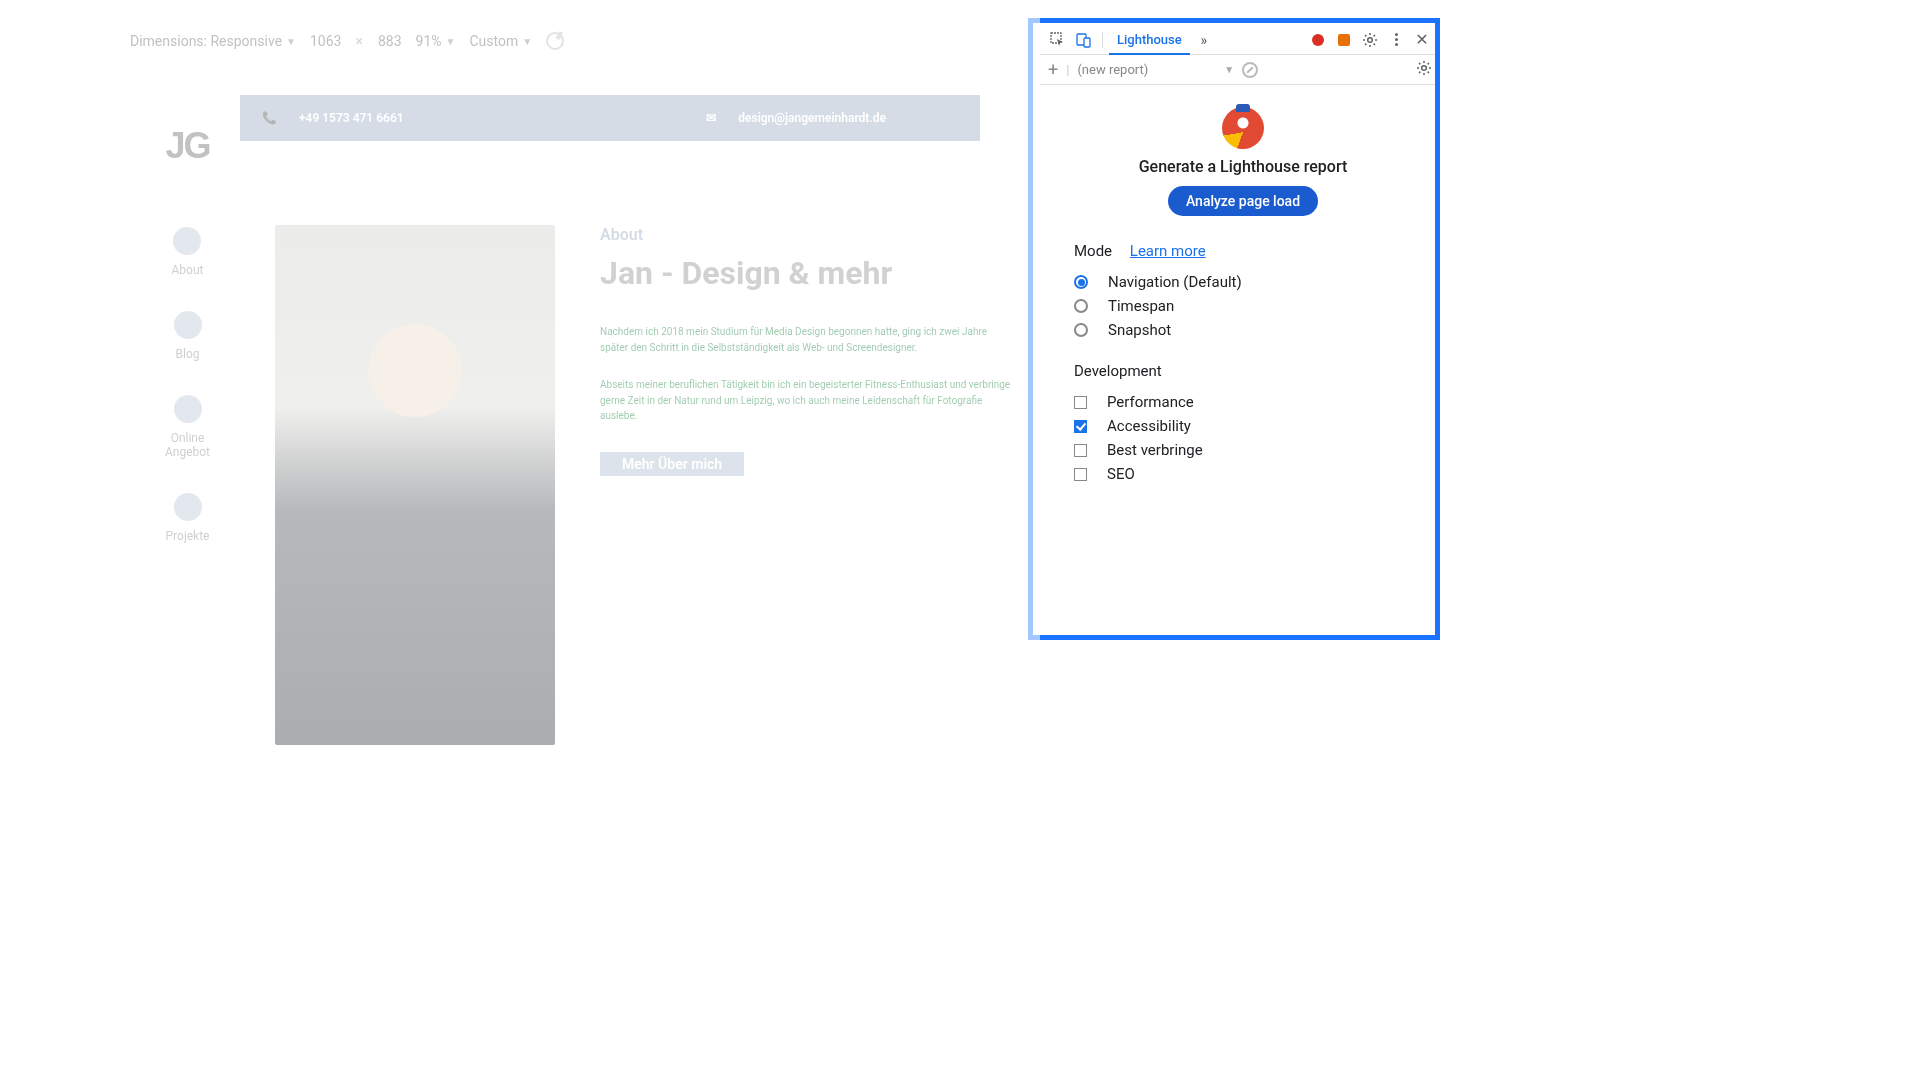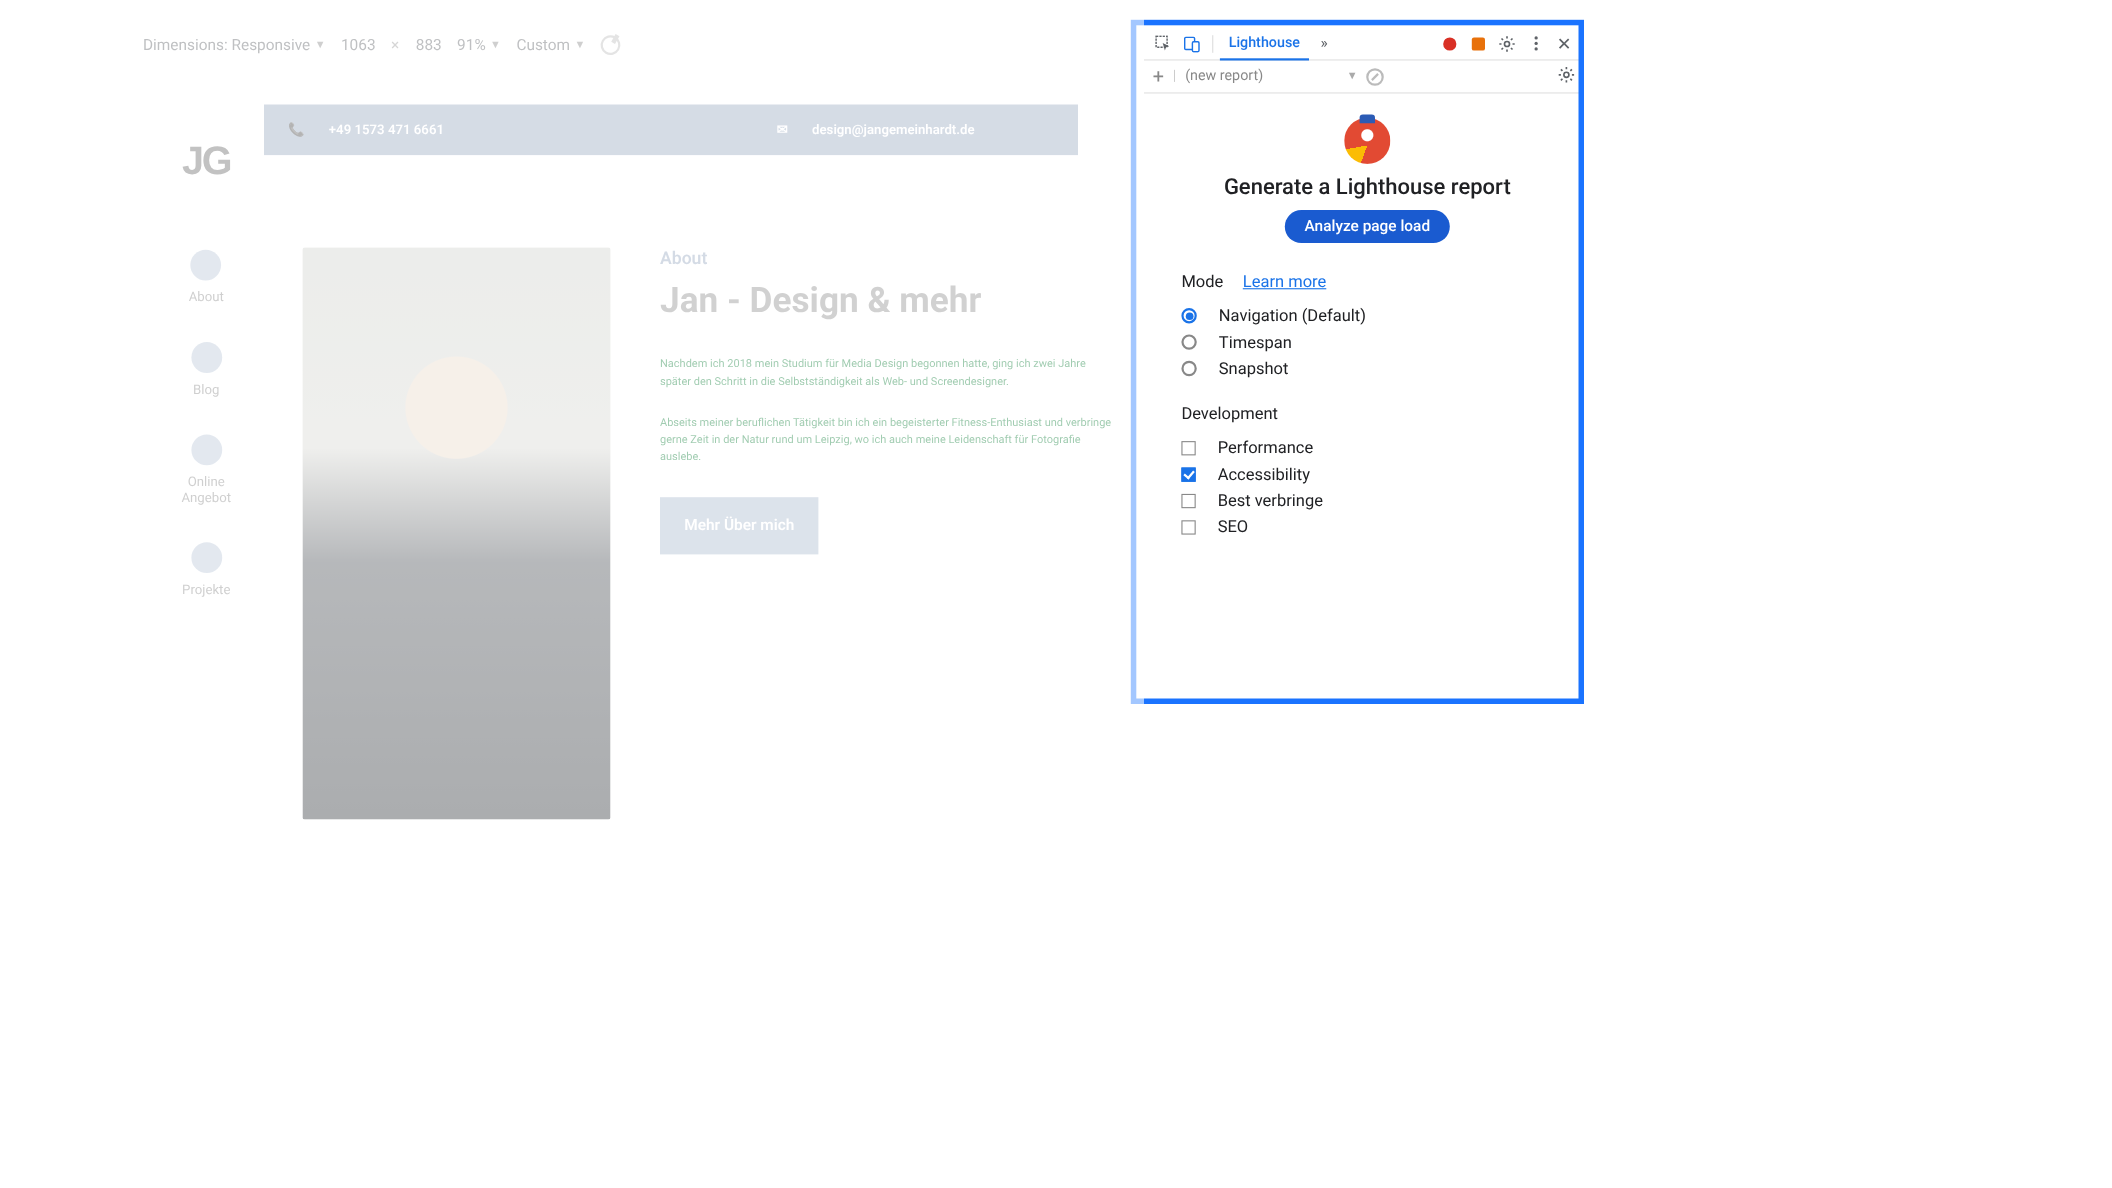--- a/index.html
+++ b/index.html
@@ -51,21 +51,21 @@
     width:280px; height:520px; background:#d6d6d2;
     background-image:
       radial-gradient(circle at 50% 28%, #e8d9c9 0 46px, transparent 47px),
       linear-gradient(#cfd2cc, #d7d7d2 35%, #4a4f55 55%, #2e3338 100%);
     border-radius:2px;
   }
   .about-col{ flex:1; color:#888;}
   .about-tag{ color:#95a6bf; font-size:16px; font-weight:600; margin-bottom:10px;}
   .about-h1{ font-size:32px; font-weight:700; color:#8d8d8d; margin-bottom:32px;}
   .about-p{ font-size:10px; line-height:1.55; color:#15803d; margin-bottom:22px;}
-  .about-btn{ display:inline-block; margin-top:6px; padding:18px 22px; background:#a9b8cc; color:#fff; font-size:14px; font-weight:600;}
+  .about-btn{ display:inline-block; margin-top:6px; padding:4px 22px; background:#a9b8cc; color:#fff; font-size:14px; font-weight:600;}
 
   
   .devtools {
     position:absolute; left:1040px; top:25px; width:400px; height:626px;
     background:#fff;
   }
   .highlight-border{
     position:absolute; left:1028px; top:18px; width:412px; height:622px;
     border:5px solid #1a73ff; z-index:40; pointer-events:none;
   }
@@ -99,21 +99,21 @@
   .lh-body{ padding:16px 28px 10px 34px; font-size:15px; color:#202124;}
   .lh-hero{ text-align:center; margin-bottom:26px; margin-top:6px;}
   .lh-logo{ width:42px;height:42px;border-radius:50%; margin:0 auto 8px;
     background:
       radial-gradient(circle at 50% 38%, #fff 0 5px, transparent 6px),
       conic-gradient(from 200deg at 50% 60%, #fbbc04 0 60deg, transparent 60deg 360deg),
       linear-gradient(#e24a33,#e24a33);
     position:relative;
   }
   .lh-logo::before{content:"";position:absolute;left:14px;top:-3px;width:14px;height:8px;background:#2b5bb5;border-radius:3px 3px 0 0;}
-  .lh-title{ font-size:20px; font-weight:500; color:#202124; margin-bottom:10px;}
+  .lh-title{ font-size:16px; font-weight:500; color:#202124; margin-bottom:10px;}
   .lh-cta{
     display:inline-block; background:#1a5bd0; color:#fff; font-size:14px;
     padding:7px 18px; border-radius:16px; font-weight:500; cursor:pointer;
   }
 
   .lh-section-h{ font-size:15px; color:#202124; margin-bottom:10px; margin-top:6px;}
   .lh-section-h .link{ color:#1a73e8; text-decoration:underline; margin-left:14px; cursor:pointer;}
   .opt{ display:flex; align-items:center; gap:20px; font-size:15px; color:#202124; padding:3px 0;}
   .radio{ width:14px;height:14px;border:2px solid #888;border-radius:50%; display:inline-flex;align-items:center;justify-content:center;}
   .radio.sel{ border-color:#1a73e8;}

